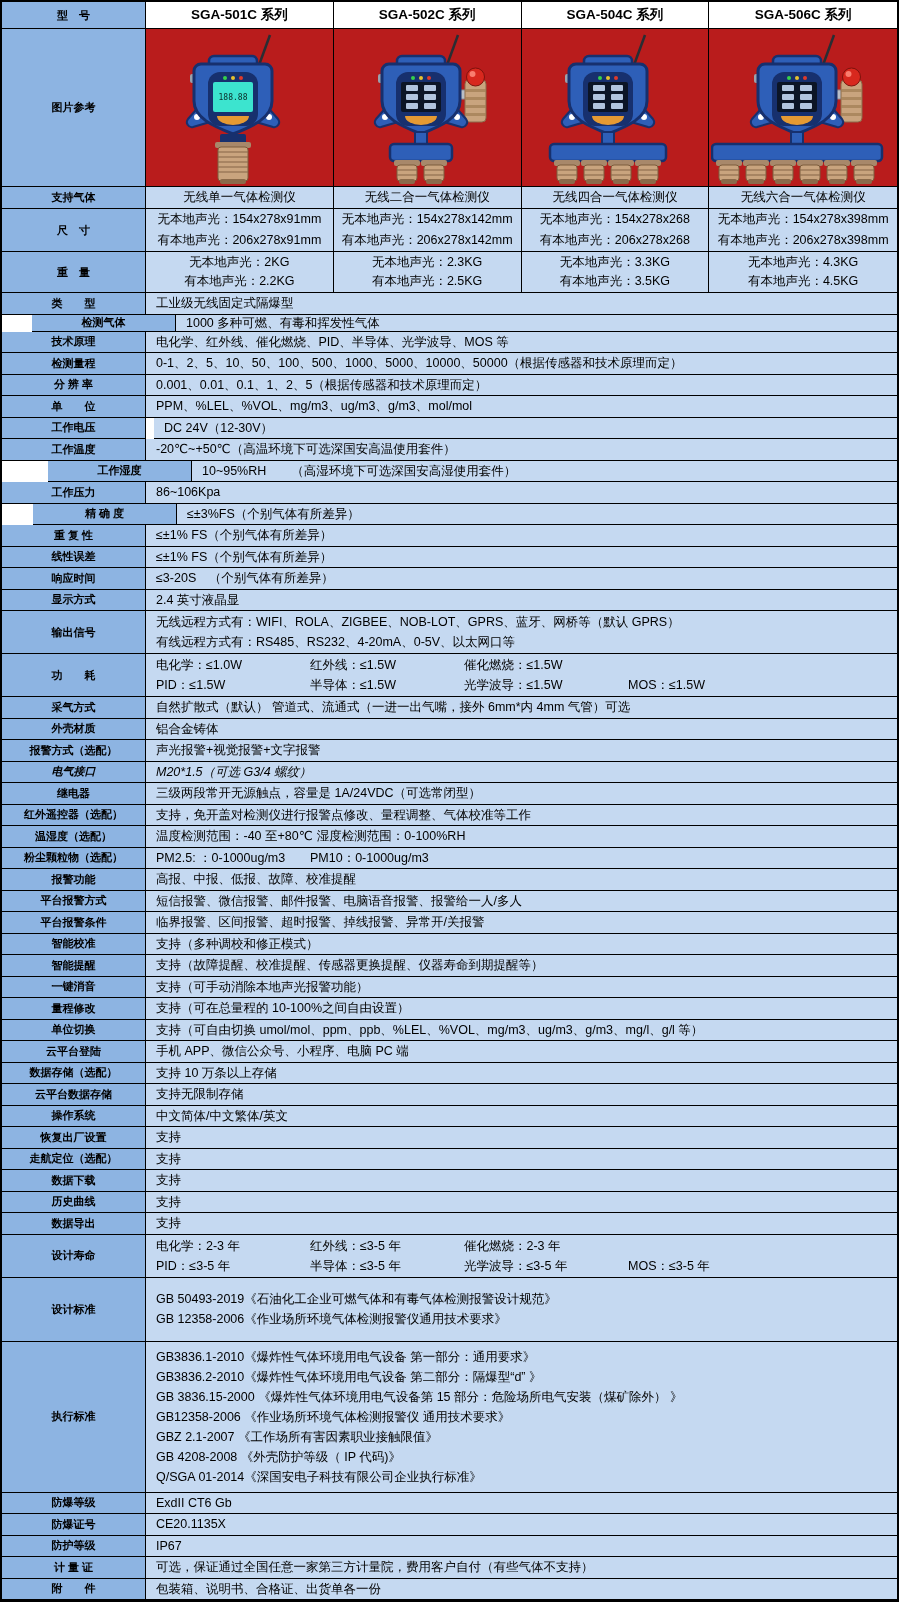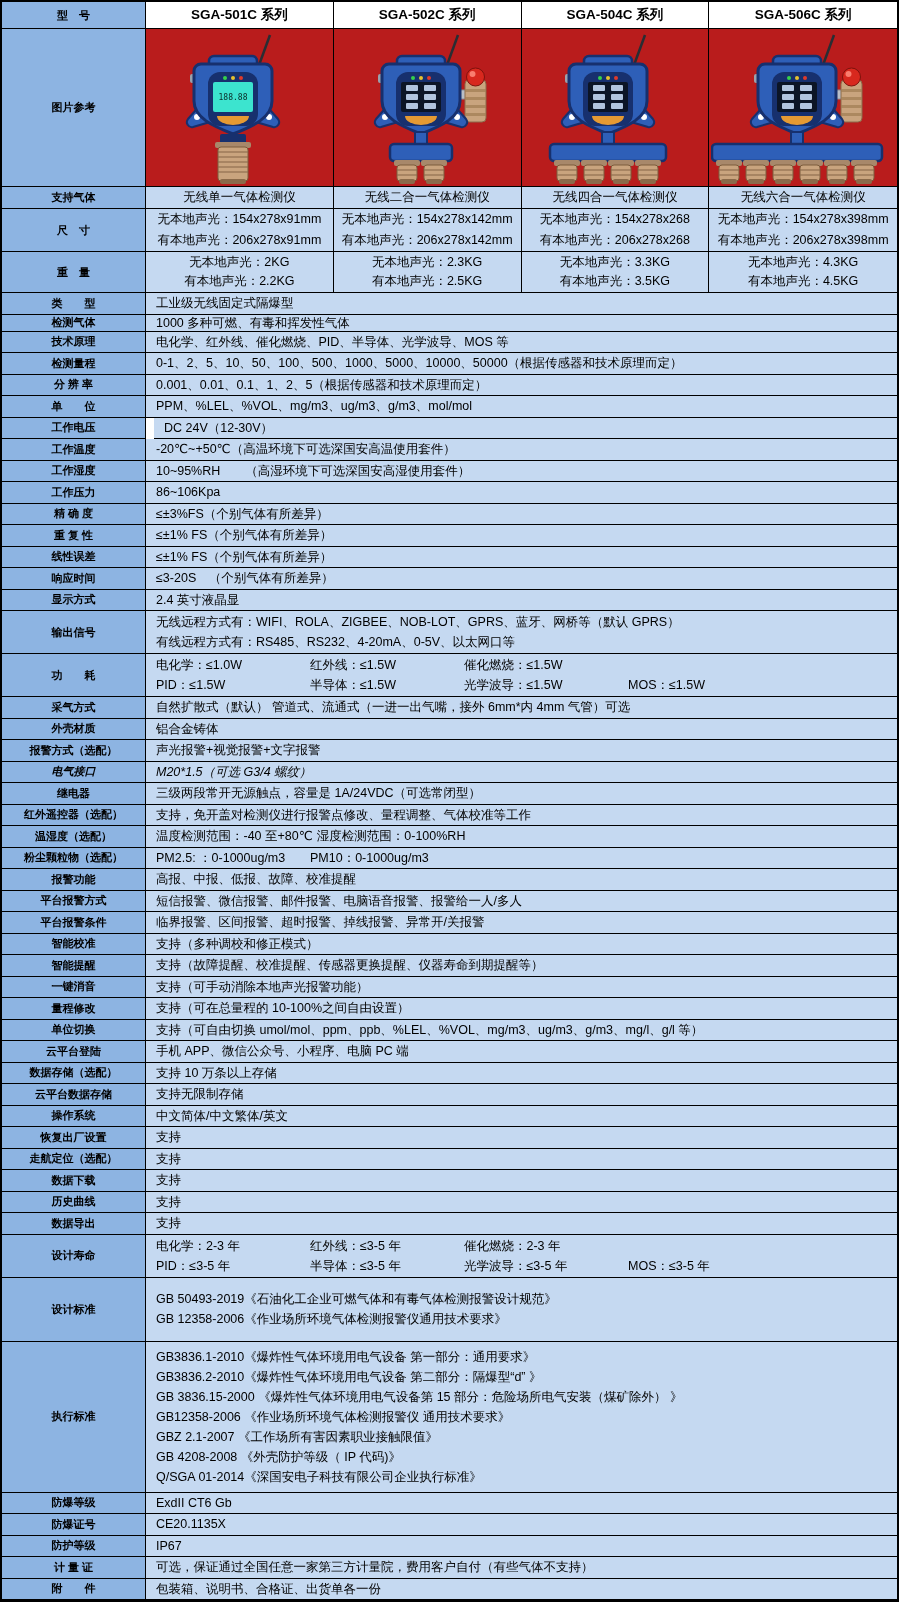--- a/index.html
+++ b/index.html
@@ -275,21 +275,21 @@
         <div class="blockline">无本地声光：4.3KG</div>
         <div class="blockline">有本地声光：4.5KG</div>
       </div>
     </div>
     <div class="row span" style="height: 21.5px;">
       <div class="cell lbl">类　　型</div>
       <div class="cell val">
         <div class="spec-line"><span class="seg">工业级无线固定式隔爆型</span></div>
       </div>
     </div>
-    <div class="row span" style="height: 17px;">
+    <div class="row span" style="height: 17px; padding-left: 30px;">
       <div class="cell lbl">检测气体</div>
       <div class="cell val">
         <div class="spec-line"><span class="seg">1000 多种可燃、有毒和挥发性气体</span></div>
       </div>
     </div>
     <div class="row span" style="height: 21.5px;">
       <div class="cell lbl">技术原理</div>
       <div class="cell val">
         <div class="spec-line"><span class="seg">电化学、红外线、催化燃烧、PID、半导体、光学波导、MOS 等</span></div>
       </div>
@@ -317,33 +317,33 @@
       <div class="cell val">
         <div class="spec-line"><span class="seg">DC 24V（12-30V）</span></div>
       </div>
     </div>
     <div class="row span" style="height: 21.5px;">
       <div class="cell lbl">工作温度</div>
       <div class="cell val">
         <div class="spec-line"><span class="seg">-20℃~+50℃（高温环境下可选深国安高温使用套件）</span></div>
       </div>
     </div>
-    <div class="row span" style="height: 21.5px;">
+    <div class="row span" style="height: 21.5px; padding-left: 46px;">
       <div class="cell lbl">工作湿度</div>
       <div class="cell val">
         <div class="spec-line"><span class="seg">10~95%RH　　（高湿环境下可选深国安高湿使用套件）</span></div>
       </div>
     </div>
     <div class="row span" style="height: 21.5px;">
       <div class="cell lbl">工作压力</div>
       <div class="cell val">
         <div class="spec-line"><span class="seg">86~106Kpa</span></div>
       </div>
     </div>
-    <div class="row span" style="height: 21.5px;">
+    <div class="row span" style="height: 21.5px; padding-left: 31px;">
       <div class="cell lbl">精 确 度</div>
       <div class="cell val">
         <div class="spec-line"><span class="seg">≤±3%FS（个别气体有所差异）</span></div>
       </div>
     </div>
     <div class="row span" style="height: 21.5px;">
       <div class="cell lbl">重 复 性</div>
       <div class="cell val">
         <div class="spec-line"><span class="seg">≤±1% FS（个别气体有所差异）</span></div>
       </div>

